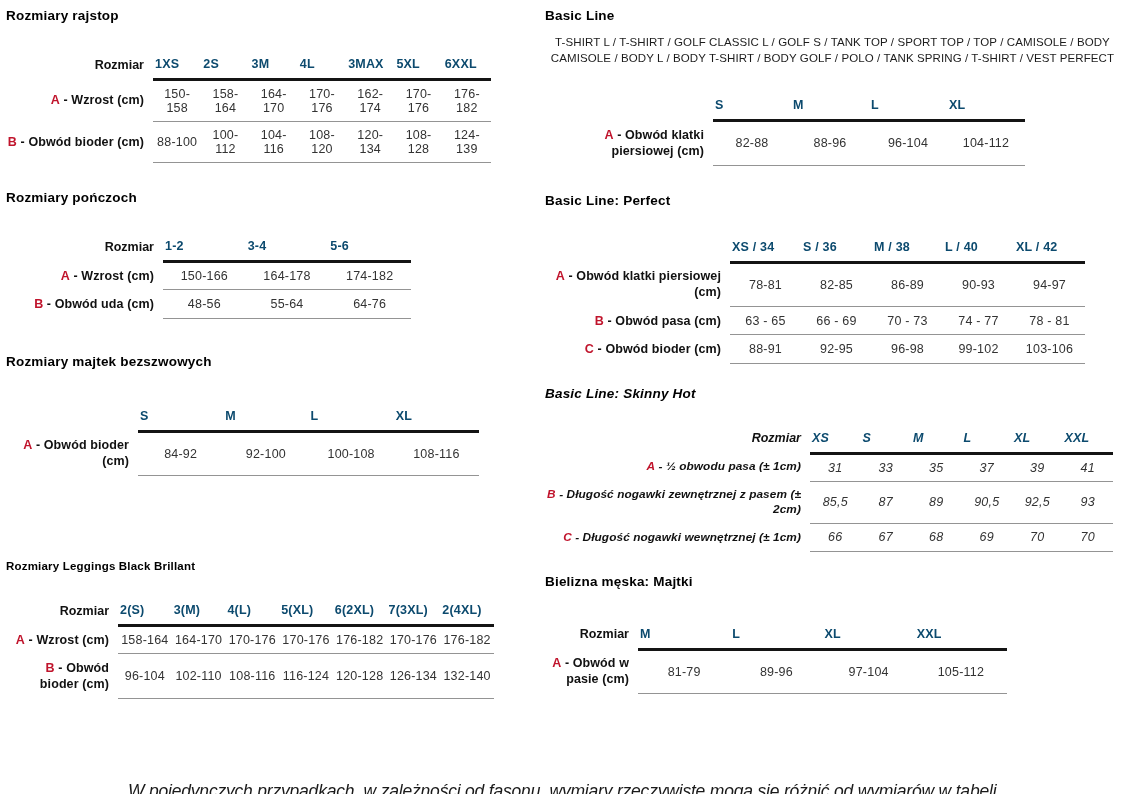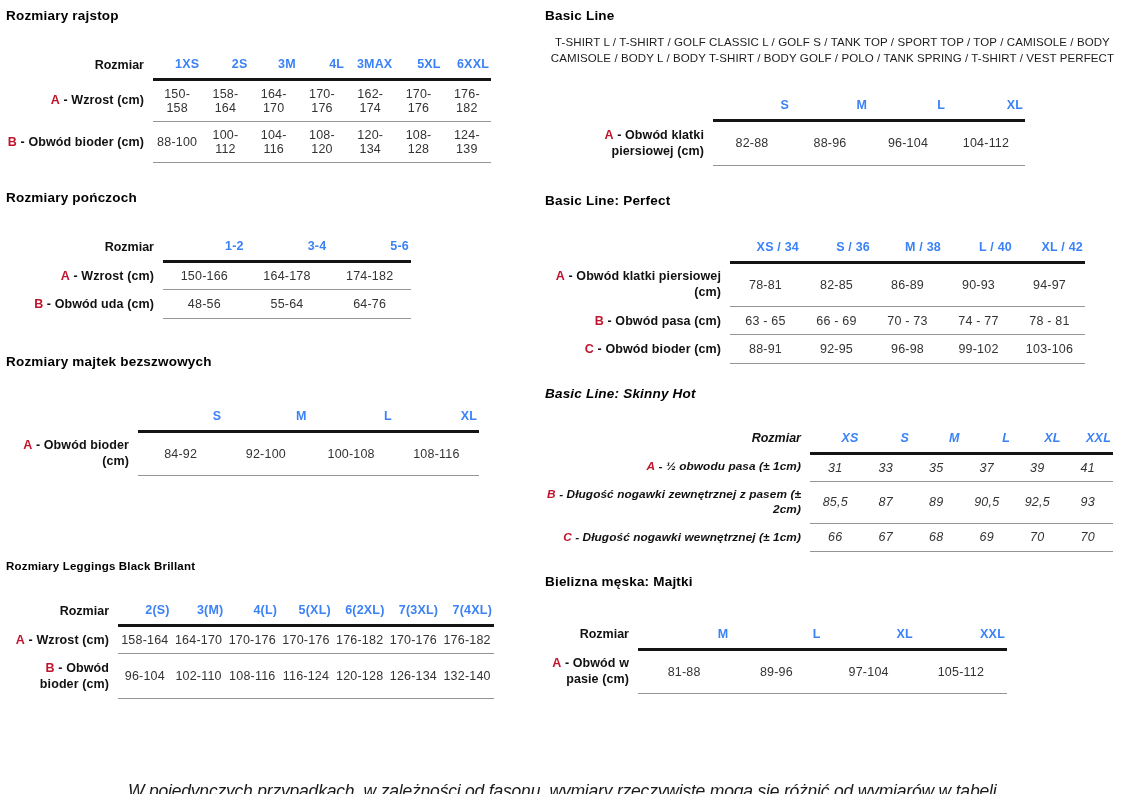--- a/index.html
+++ b/index.html
@@ -24,22 +24,22 @@
     letter-spacing:.2px;color:#000000;
   }
   .subtitle{
     font-size:11.5px;font-weight:normal;text-align:center;
     margin:0 0 28px 0;line-height:1.35;letter-spacing:.1px;color:#1c1c1c;
   }
 
   table.size-table{border-collapse:collapse;table-layout:fixed;}
   table.size-table th,table.size-table td{font-size:12.5px;}
   thead th.colh{
-    font-weight:bold;text-align:right;padding:4px 2px 7px;
-    border-bottom:3px solid var(--rule-dark);color:#3b82f6;letter-spacing:.2px;
+    font-weight:bold;text-align:left;padding:4px 2px 7px;
+    border-bottom:3px solid var(--rule-dark);color:#0c4a6e;letter-spacing:.2px;
   }
   thead th.corner{
     font-weight:bold;text-align:right;padding:4px 9px 7px 0;color:#111;
   }
   tbody th.rowlabel{
     font-weight:bold;text-align:right;padding:6px 9px 6px 0;
     line-height:1.3;color:#111;letter-spacing:.1px;
   }
   tbody td.val{
     text-align:center;padding:6px 2px;color:#333;font-weight:400;
@@ -200,21 +200,21 @@
             </colgroup>
             <thead>
               <tr>
                 <th class="corner">Rozmiar</th>
                 <th class="colh">2(S)</th>
                 <th class="colh">3(M)</th>
                 <th class="colh">4(L)</th>
                 <th class="colh">5(XL)</th>
                 <th class="colh">6(2XL)</th>
                 <th class="colh">7(3XL)</th>
-                <th class="colh">7(4XL)</th>
+                <th class="colh">2(4XL)</th>
               </tr>
             </thead>
             <tbody>
               <tr>
                 <th class="rowlabel"><span class="red">A</span>&nbsp;<span>- Wzrost (cm)</span></th>
                 <td class="val">158-164</td>
                 <td class="val">164-170</td>
                 <td class="val">170-176</td>
                 <td class="val">170-176</td>
                 <td class="val">176-182</td>
@@ -385,21 +385,21 @@
                 <th class="corner">Rozmiar</th>
                 <th class="colh">M</th>
                 <th class="colh">L</th>
                 <th class="colh">XL</th>
                 <th class="colh">XXL</th>
               </tr>
             </thead>
             <tbody>
               <tr>
                 <th class="rowlabel"><span class="red">A</span>&nbsp;<span>- Obwód w pasie (cm)</span></th>
-                <td class="val">81-88</td>
+                <td class="val">81-79</td>
                 <td class="val">89-96</td>
                 <td class="val">97-104</td>
                 <td class="val">105-112</td>
               </tr>
             </tbody>
           </table>
         </section>
       </div>
   </div>
   <p class="footer">W pojedynczych przypadkach, w zależności od fasonu, wymiary rzeczywiste mogą się różnić od wymiarów w tabeli.</p>

